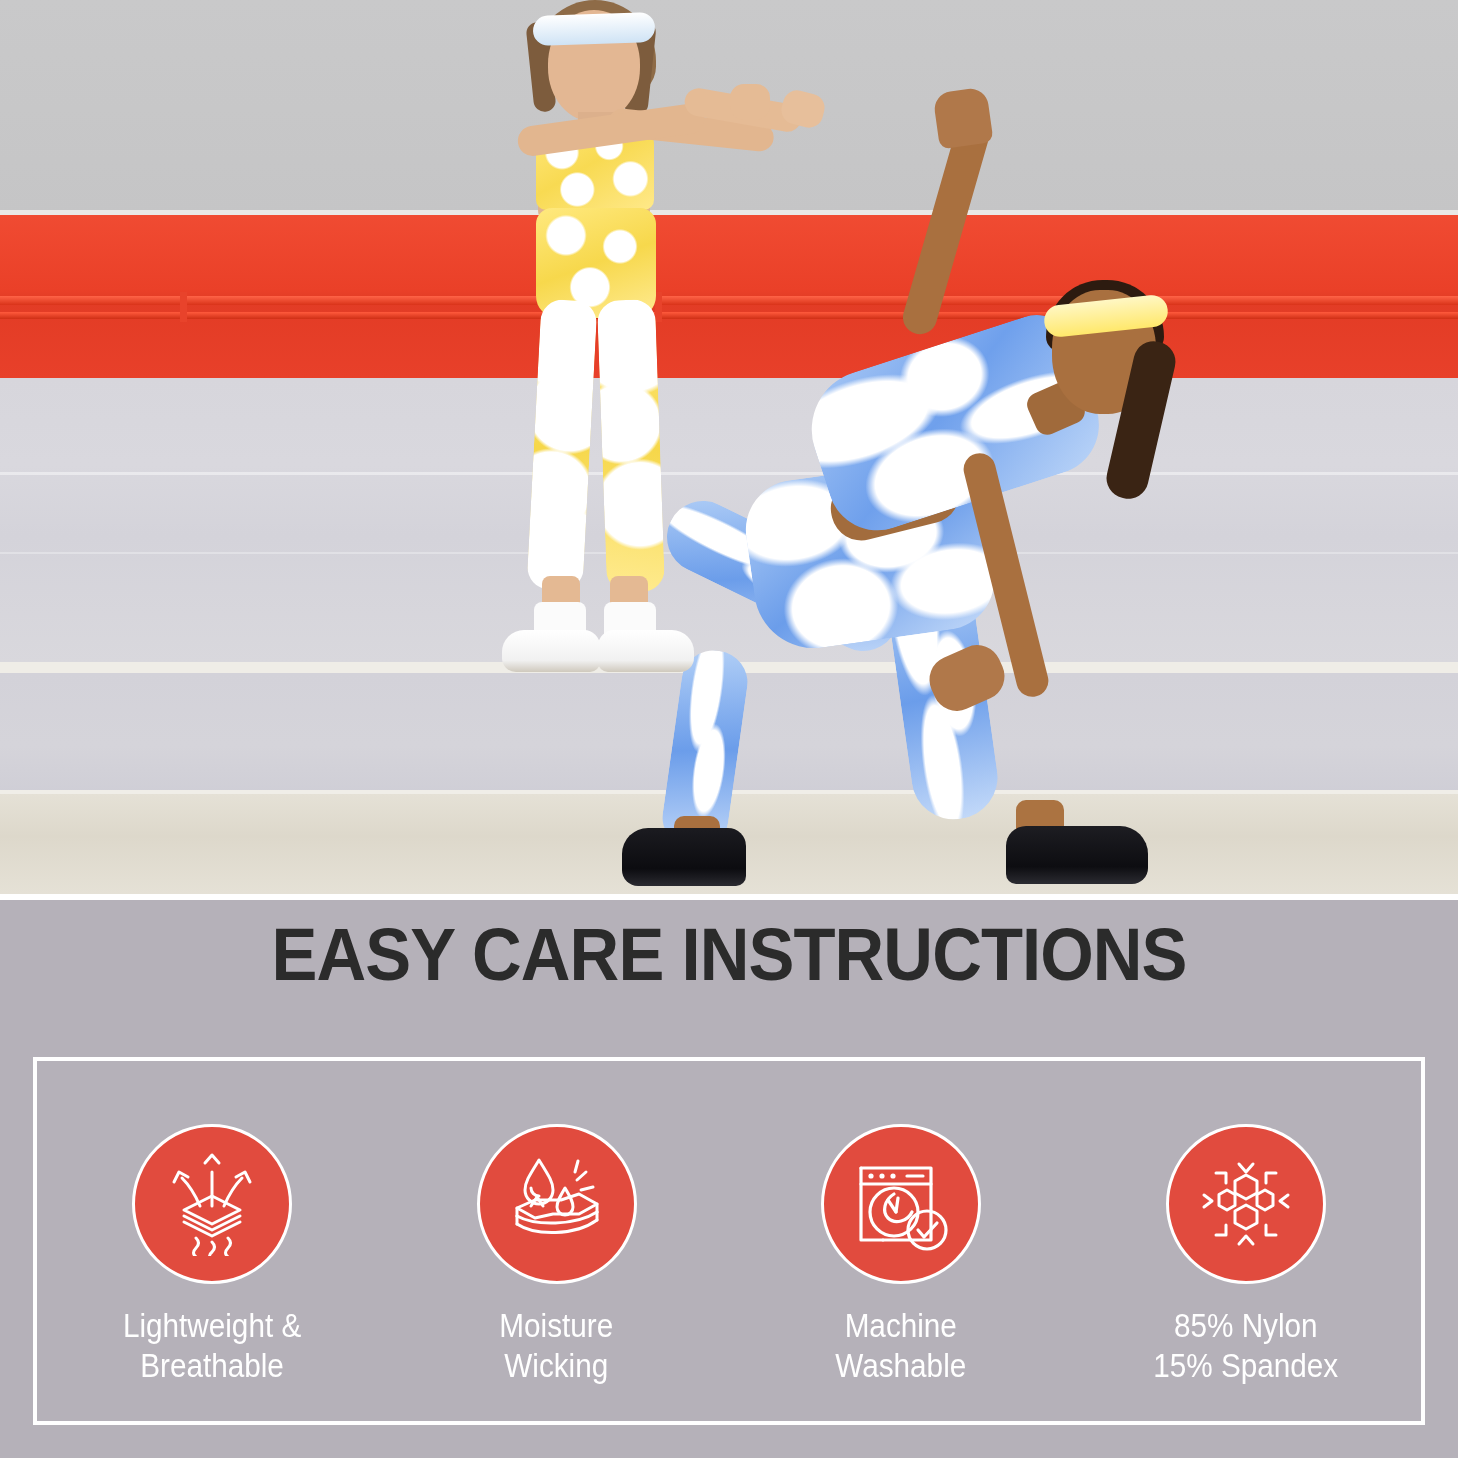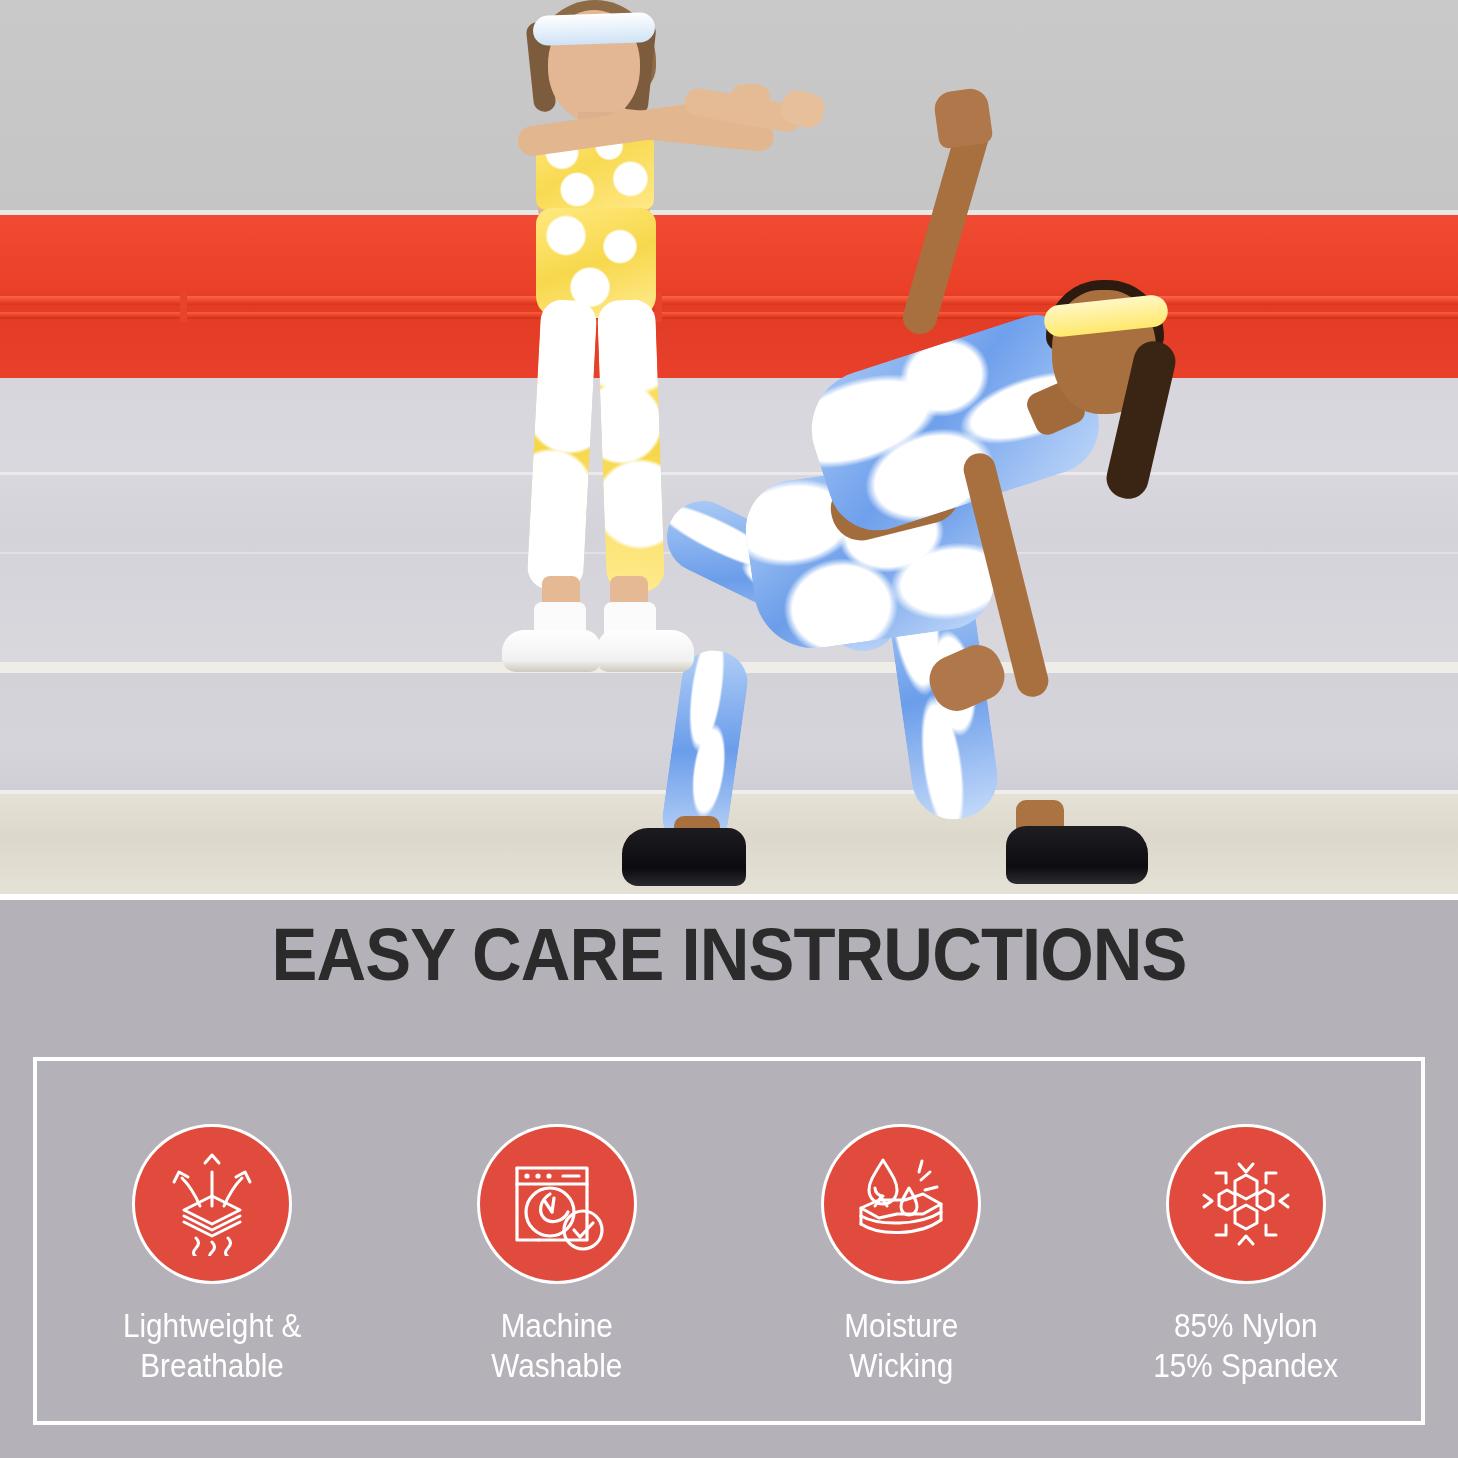--- a/index.html
+++ b/index.html
@@ -315,42 +315,20 @@
             <path d="M52 90 q5 5 0 10 q-5 4 0 8"></path>
             <path d="M68 86 q5 5 0 10 q-5 5 0 9"></path>
           </svg>
         </div>
         <div class="flabel">Lightweight &amp;
 Breathable</div>
       </div>
 
       <div class="feature">
         <div class="circle">
-          <svg width="104" height="104" viewBox="0 0 104 104" fill="none" stroke="#ffffff" stroke-width="3.2" stroke-linecap="round" stroke-linejoin="round">
-            <path d="M12 16 h70 v72 h-48"></path>
-            <path d="M12 16 v72 h22"></path>
-            <path d="M12 32 h70"></path>
-            <circle cx="22" cy="24" r="2.6" fill="#ffffff" stroke="none"></circle>
-            <circle cx="33" cy="24" r="2.6" fill="#ffffff" stroke="none"></circle>
-            <circle cx="44" cy="24" r="2.6" fill="#ffffff" stroke="none"></circle>
-            <path d="M58 24 h16"></path>
-            <circle cx="45" cy="60" r="24"></circle>
-            <path d="M45 42 c-10 6 -12 18 -6 24 c7 7 20 3 24 -6"></path>
-            <path d="M39 48 l8 12"></path>
-            <path d="M49 46 l-2 14"></path>
-            <circle cx="78" cy="78" r="19"></circle>
-            <path d="M69 78 l6 7 l13 -14"></path>
-          </svg>
-        </div>
-        <div class="flabel">Machine
-Washable</div>
-      </div>
-
-      <div class="feature">
-        <div class="circle">
           <svg width="104" height="104" viewBox="0 0 104 104" fill="none" stroke="#ffffff" stroke-width="3" stroke-linecap="round" stroke-linejoin="round">
             <path d="M34 8 C24 24 20 30 20 38 a14 14 0 0 0 28 0 c0 -8 -4 -14 -14 -30 Z"></path>
             <path d="M26 36 a8 8 0 0 0 8 8"></path>
             <path d="M60 36 C54 46 52 50 52 55 a8 8 0 0 0 16 0 c0 -5 -2 -9 -8 -19 Z"></path>
             <path d="M72 28 l9 -8"></path>
             <path d="M76 38 l12 -3"></path>
             <path d="M70 20 l3 -11"></path>
             <path d="M12 56 L30 48 L56 48 L74 42 L92 52 L74 62 L48 62 L30 66 Z"></path>
             <path d="M12 64 C30 74 70 74 92 60"></path>
             <path d="M12 72 C30 84 70 84 92 68"></path>
@@ -360,20 +338,42 @@
               <path d="M92 60 v8"></path>
             <path d="M26 54 l6 -9 l6 9"></path>
           </svg>
         </div>
         <div class="flabel">Moisture
 Wicking</div>
       </div>
 
       <div class="feature">
         <div class="circle">
+          <svg width="104" height="104" viewBox="0 0 104 104" fill="none" stroke="#ffffff" stroke-width="3.2" stroke-linecap="round" stroke-linejoin="round">
+            <path d="M12 16 h70 v72 h-48"></path>
+            <path d="M12 16 v72 h22"></path>
+            <path d="M12 32 h70"></path>
+            <circle cx="22" cy="24" r="2.6" fill="#ffffff" stroke="none"></circle>
+            <circle cx="33" cy="24" r="2.6" fill="#ffffff" stroke="none"></circle>
+            <circle cx="44" cy="24" r="2.6" fill="#ffffff" stroke="none"></circle>
+            <path d="M58 24 h16"></path>
+            <circle cx="45" cy="60" r="24"></circle>
+            <path d="M45 42 c-10 6 -12 18 -6 24 c7 7 20 3 24 -6"></path>
+            <path d="M39 48 l8 12"></path>
+            <path d="M49 46 l-2 14"></path>
+            <circle cx="78" cy="78" r="19"></circle>
+            <path d="M69 78 l6 7 l13 -14"></path>
+          </svg>
+        </div>
+        <div class="flabel">Machine
+Washable</div>
+      </div>
+
+      <div class="feature">
+        <div class="circle">
           <svg width="104" height="104" viewBox="0 0 104 104" fill="none" stroke="#ffffff" stroke-width="3" stroke-linecap="round" stroke-linejoin="round">
 
             <path d="M52 23 L63 29 L63 41 L52 47 L41 41 L41 29 Z"></path>
             <path d="M52 53 L63 59 L63 71 L52 77 L41 71 L41 59 Z"></path>
 
             <path d="M33 38 L41 42.5 L41 53.5 L33 58 L25 53.5 L25 42.5 Z"></path>
 
             <path d="M71 38 L79 42.5 L79 53.5 L71 58 L63 53.5 L63 42.5 Z"></path>
 
             <path d="M33 20 L41 24.5 L41 29 L33 33 L25 29 L25 24.5 Z" opacity="0"></path>

